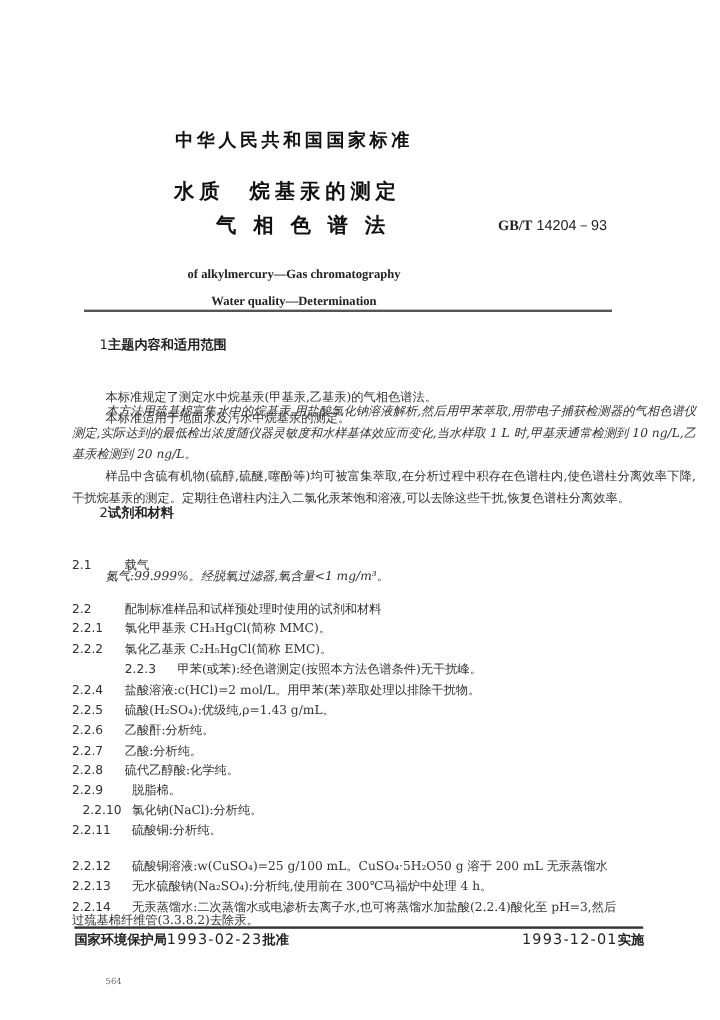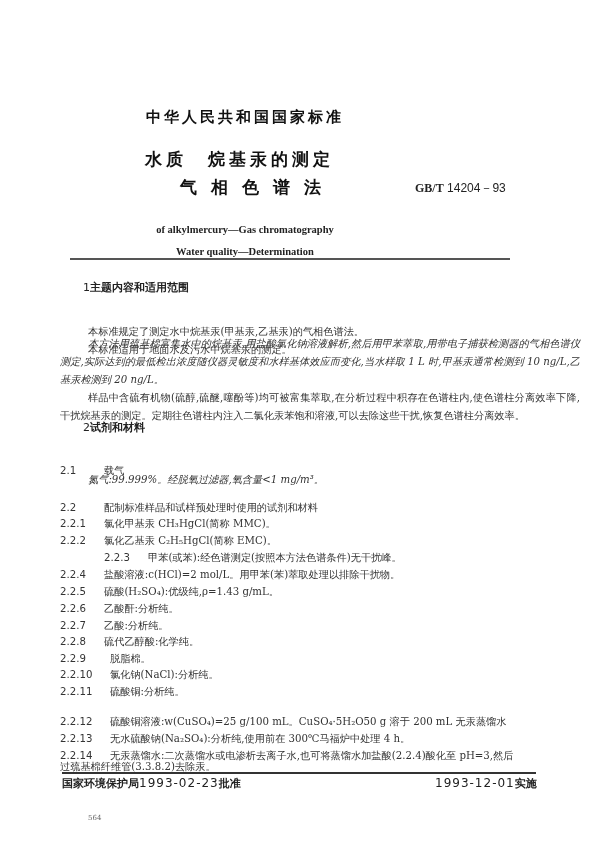--- a/index.html
+++ b/index.html
@@ -58,21 +58,21 @@
 <div class="abs item" style="top: 501px;"><span class="n">2.2</span><span>配制标准样品和试样预处理时使用的试剂和材料</span></div>
 <div class="abs item" style="top: 517px;"><span class="n">2.2.1</span><span>氯化甲基汞 CH₃HgCl(简称 MMC)。</span></div>
 <div class="abs item" style="top: 534px;"><span class="n">2.2.2</span><span>氯化乙基汞 C₂H₅HgCl(简称 EMC)。</span></div>
 <div class="abs item" style="top: 551px; margin-left: 44px;"><span class="n">2.2.3</span><span>甲苯(或苯):经色谱测定(按照本方法色谱条件)无干扰峰。</span></div>
 <div class="abs item" style="top: 568px;"><span class="n">2.2.4</span><span>盐酸溶液:c(HCl)=2 mol/L。用甲苯(苯)萃取处理以排除干扰物。</span></div>
 <div class="abs item" style="top: 585px;"><span class="n">2.2.5</span><span>硫酸(H₂SO₄):优级纯,ρ=1.43 g/mL。</span></div>
 <div class="abs item" style="top: 602px;"><span class="n">2.2.6</span><span>乙酸酐:分析纯。</span></div>
 <div class="abs item" style="top: 619px;"><span class="n">2.2.7</span><span>乙酸:分析纯。</span></div>
 <div class="abs item" style="top: 635px;"><span class="n">2.2.8</span><span>硫代乙醇酸:化学纯。</span></div>
 <div class="abs item" style="top: 652px;"><span class="n w">2.2.9</span><span>脱脂棉。</span></div>
-<div class="abs item" style="top: 668px;"><span class="n w">2.2.10</span><span>氯化钠(NaCl):分析纯。</span></div>
+<div class="abs item" style="top: 668px; text-align: center;"><span class="n w">2.2.10</span><span>氯化钠(NaCl):分析纯。</span></div>
 <div class="abs item" style="top: 685px;"><span class="n w">2.2.11</span><span>硫酸铜:分析纯。</span></div>
 <div class="abs item" style="top: 701px;"><span></span></div>
 <div class="abs item" style="top: 715px;"><span class="n w">2.2.12</span><span>硫酸铜溶液:w(CuSO₄)=25 g/100 mL。CuSO₄·5H₂O50 g 溶于 200 mL 无汞蒸馏水</span></div>
 <div class="abs item" style="top: 732px;"><span class="n w">2.2.13</span><span>无水硫酸钠(Na₂SO₄):分析纯,使用前在 300℃马福炉中处理 4 h。</span></div>
 <div class="abs item" style="top: 749px;"><span class="n w">2.2.14</span><span>无汞蒸馏水:二次蒸馏水或电渗析去离子水,也可将蒸馏水加盐酸(2.2.4)酸化至 pH=3,然后</span></div>
 <div class="abs item" style="top: 760px;"><span>过巯基棉纤维管(3.3.8.2)去除汞。</span></div>
 
 <style>
   
   .item { transform-origin:0 0; }

